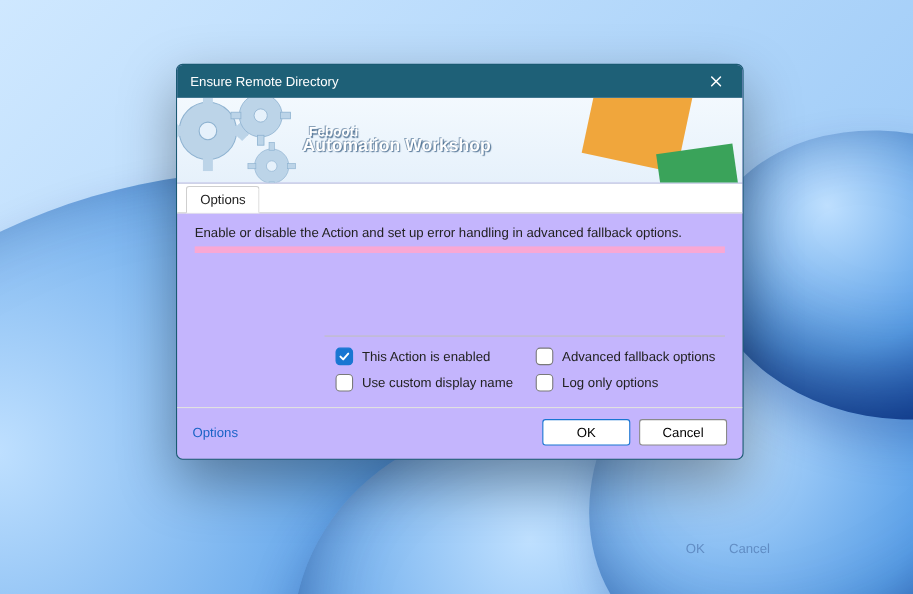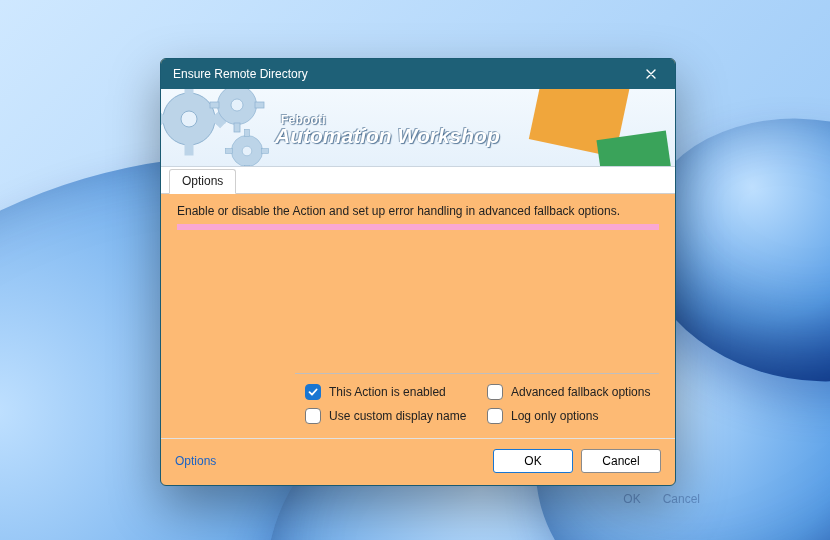--- a/index.html
+++ b/index.html
@@ -26,22 +26,22 @@
   .p2 { width: 620px; height: 480px; left: 260px; top: 380px; transform: rotate(18deg); }
   .p3 { width: 520px; height: 380px; left: 520px; top: 220px; transform: rotate(-30deg); }
   .p4 { width: 340px; height: 260px; left: 640px; top: 120px; transform: rotate(10deg); }
 
   
   .dialog {
     position: absolute;
     left: 160px;
     top: 58px;
     width: 516px;
-    height: 428px;
-    background: #fdba74;
+    height: 360px;
+    background: #c4b5fd;
     border: 1px solid #1a5a72;
     border-radius: 6px;
     box-shadow: 0 20px 50px rgba(0,0,0,.35);
     overflow: hidden;
     display: flex;
     flex-direction: column;
   }
   .titlebar {
     background: #1e6077;
     color: #fff;
@@ -70,21 +70,21 @@
   .banner .gears {
     position: absolute; left: -10px; top: -12px;
   }
   .banner .gears svg { width: 160px; height: 110px; }
   .banner .brandtext {
     position: absolute; left: 114px; top: 24px;
     color: #fff;
     text-shadow: 1px 1px 1px rgba(40,80,120,.75), -1px -1px 0 rgba(40,80,120,.5);
   }
   .banner .brand-small { font-size: 12px; font-weight: 700; letter-spacing: .2px; margin-left: 6px;}
-  .banner .brand-big   { font-size: 21px; font-weight: 700; font-style: italic; margin-top: -3px; }
+  .banner .brand-big   { font-size: 16px; font-weight: 700; margin-top: -3px; }
   .banner .shapes { position: absolute; right: 8px; top: 0; }
   .banner .sq1 {
     position: absolute; width: 88px; height: 88px; right: 42px; top: -28px;
     background: #f0a63c; transform: rotate(12deg);
   }
   .banner .sq2 {
     position: absolute; width: 70px; height: 70px; right: -4px; top: 46px;
     background: #3aa35a; transform: rotate(-8deg);
   }
 

